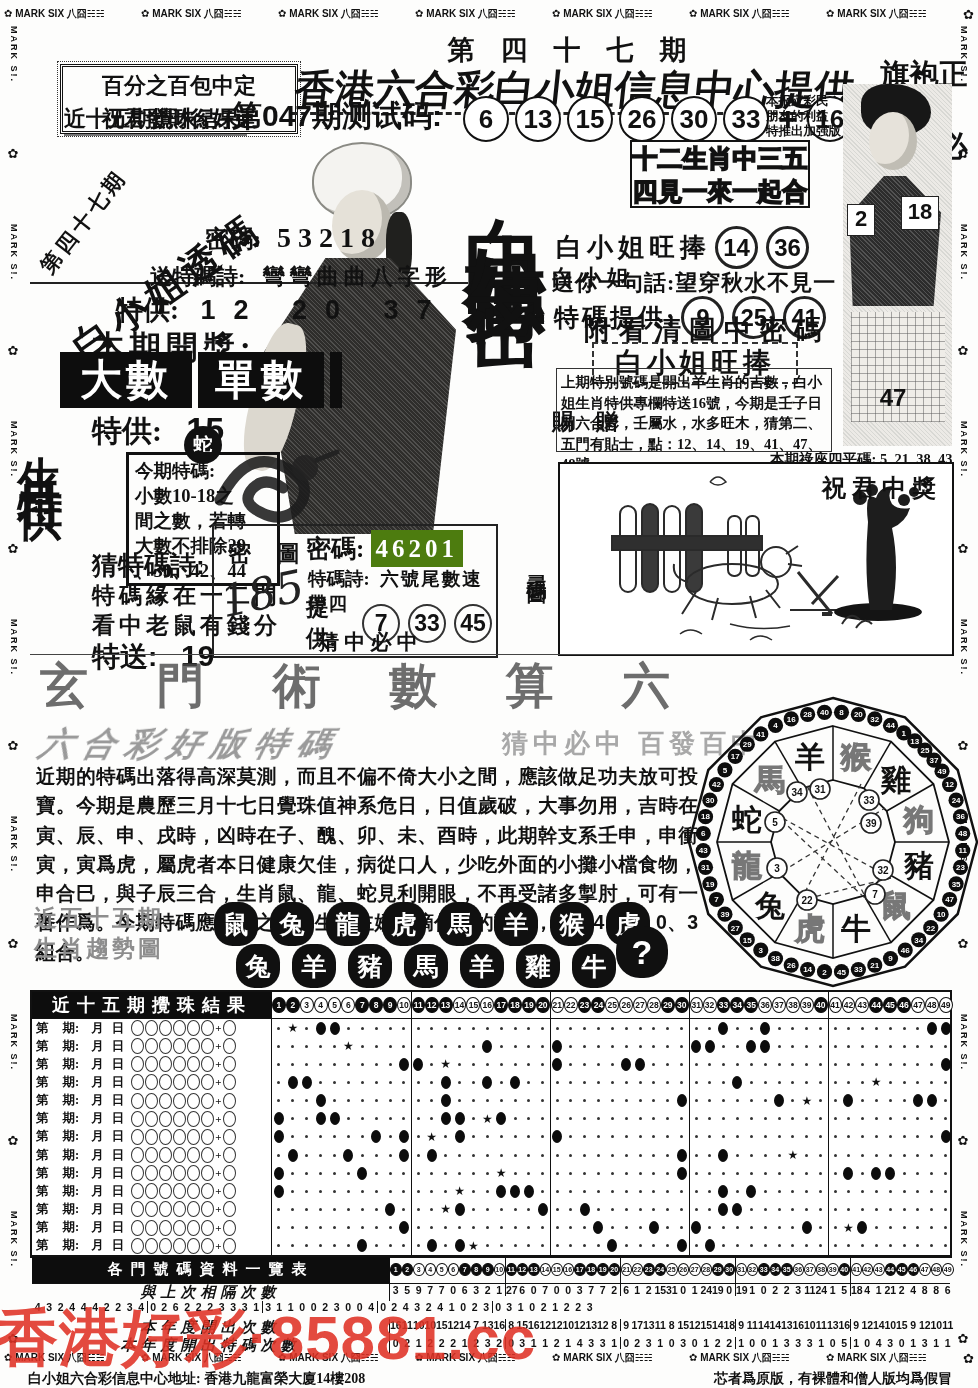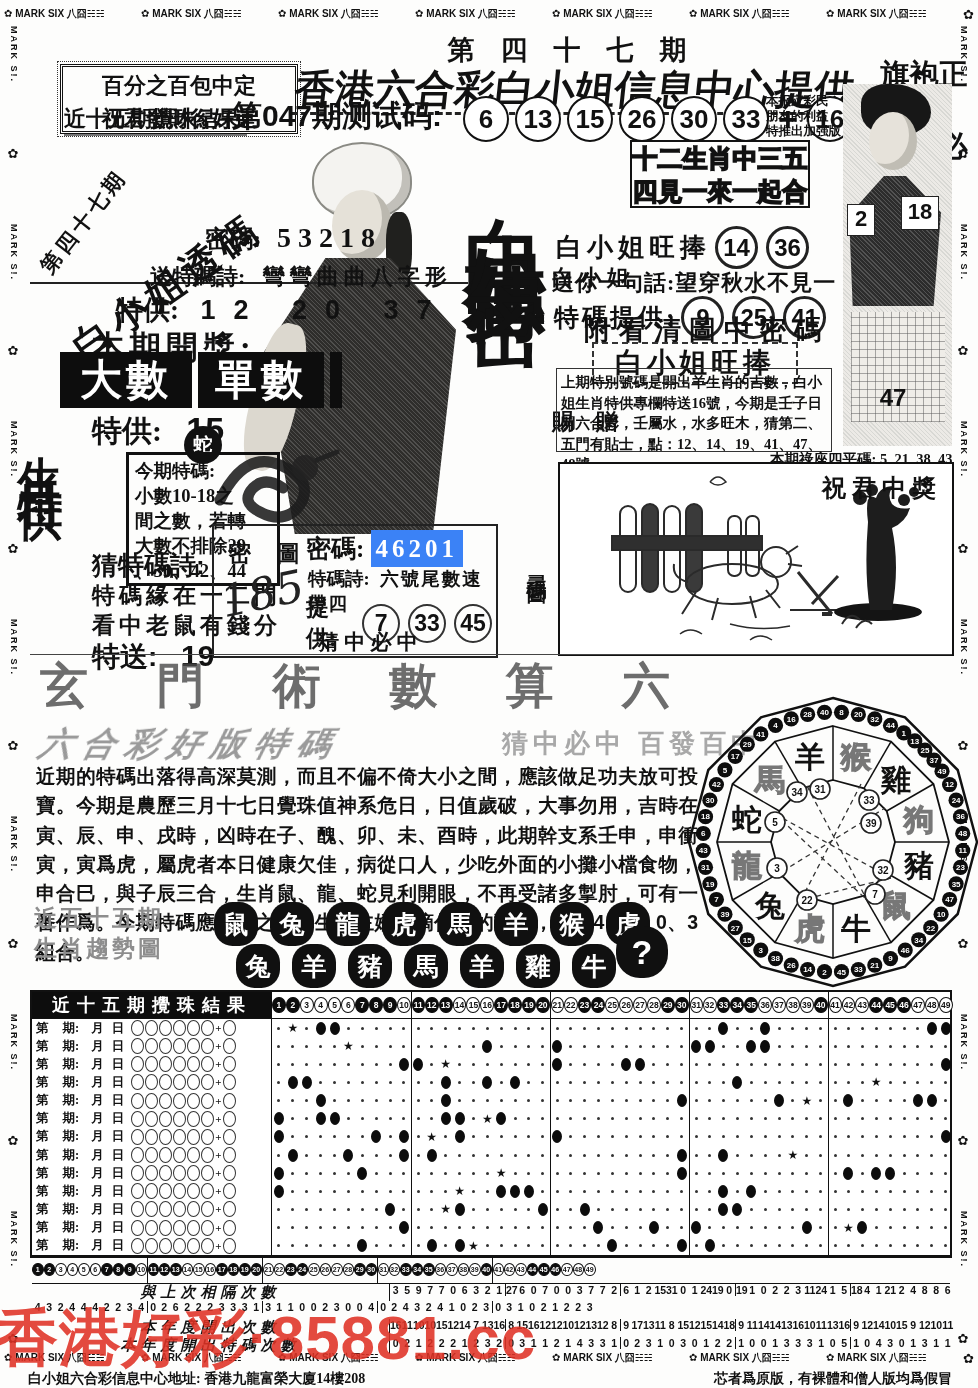--- a/index.html
+++ b/index.html
@@ -49,21 +49,21 @@
          font-family:"Liberation Serif",serif;letter-spacing:6px;}
   .blackbox{background:#0d0d0d;color:#fff;font-size:42px;font-weight:bold;letter-spacing:4px;
             font-family:"Liberation Serif",serif;}
   .vert4{left:26px;top:420px;width:44px;font-size:45px;font-weight:bold;font-family:"Liberation Serif",serif;
          writing-mode:vertical-rl;letter-spacing:14px;}
   .tipbox{left:126px;top:452px;width:154px;height:134px;border:3px solid #111;font-size:18.5px;font-weight:bold;
           font-family:"Liberation Serif",serif;line-height:25px;padding:4px 0 0 6px;box-sizing:border-box;white-space:pre-line;}
   .stamp{left:184px;top:426px;width:38px;height:38px;background:#111;color:#fff;border-radius:50%;font-size:19px;font-weight:bold;}
   
   .midbox{left:212px;top:524px;width:282px;height:130px;border:2px solid #222;}
-  .inv{background:#3b82f6;color:#fff;padding:5px 5px;text-align:right;}
+  .inv{background:#4d7c0f;color:#fff;padding:5px 5px;text-align:right;}
   .mcircle{display:inline-flex;width:35px;height:35px;border:2.5px solid #333;border-radius:50%;align-items:center;
            justify-content:center;font-size:23px;font-weight:bold;margin:0 4px;}
   .scribble{font-family:"DejaVu Serif","Liberation Serif",serif;font-style:italic;font-size:44px;
             transform:rotate(-12deg);color:#222;}
   
   .bigv{left:458px;top:152px;width:92px;font-family:"Liberation Serif",serif;font-weight:bold;
         writing-mode:vertical-rl;font-size:82px;letter-spacing:16px;line-height:92px;}
   .subv{left:524px;top:558px;font-size:20px;font-weight:bold;writing-mode:vertical-rl;
         font-family:"Liberation Serif",serif;letter-spacing:6px;}
   
@@ -2827,20 +2827,21 @@
         </span>
         <span class="gcell" style="width: 13.9px;">
           <span class="dotS"></span>
         </span>
         <span class="gcell" style="width: 13.9px;">
           <span class="dotS"></span>
         </span>
       </div>
     </div>
   <div class="secbar">
+    <div class="lbl">各門號碼資料一覽表</div>
     <div style="display:flex;flex:1;" id="numhead2">
         <span class="hcell" style="width: 11.5px; height: 100%;">
           <span class="hc fill" style="width: 11px; height: 11px; font-size: 7px; font-weight: bold;">1</span>
         </span>
         <span class="hcell" style="width: 11.5px; height: 100%;">
           <span class="hc fill" style="width: 11px; height: 11px; font-size: 7px; font-weight: bold;">2</span>
         </span>
         <span class="hcell" style="width: 11.5px; height: 100%;">
           <span class="hc" style="width: 11px; height: 11px; font-size: 7px; font-weight: bold;">3</span>
         </span>

